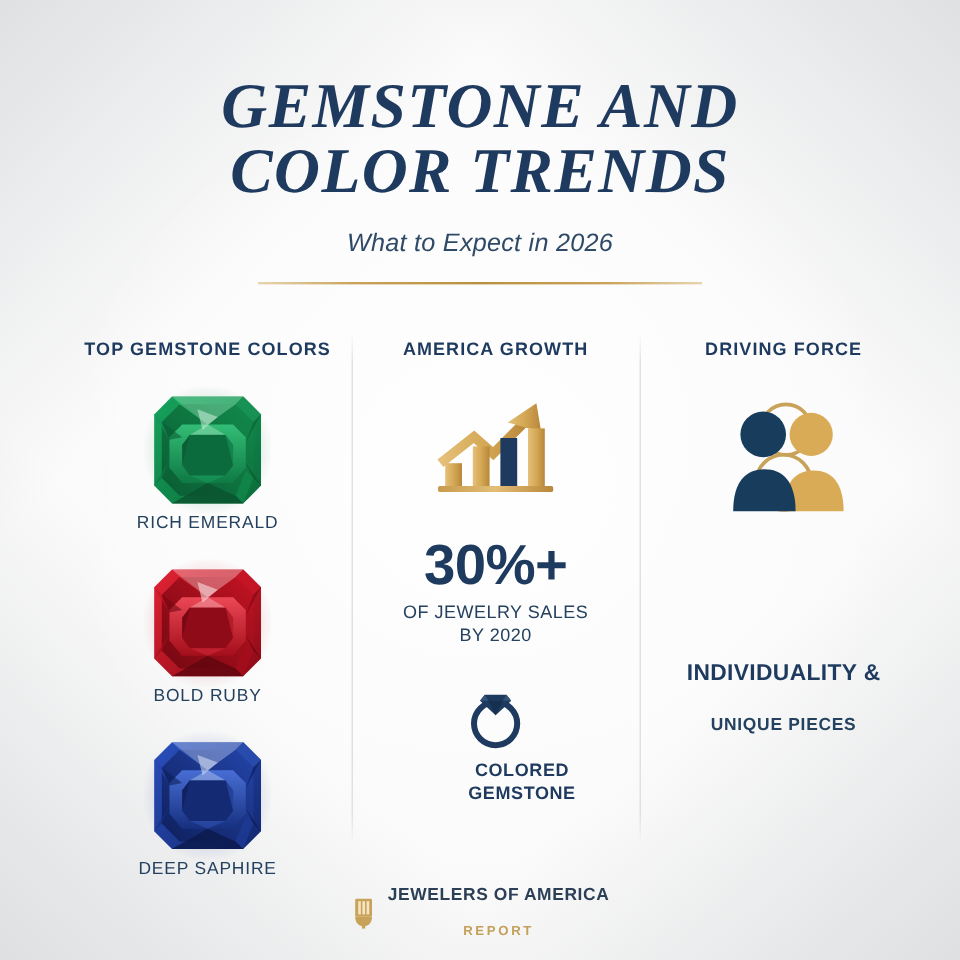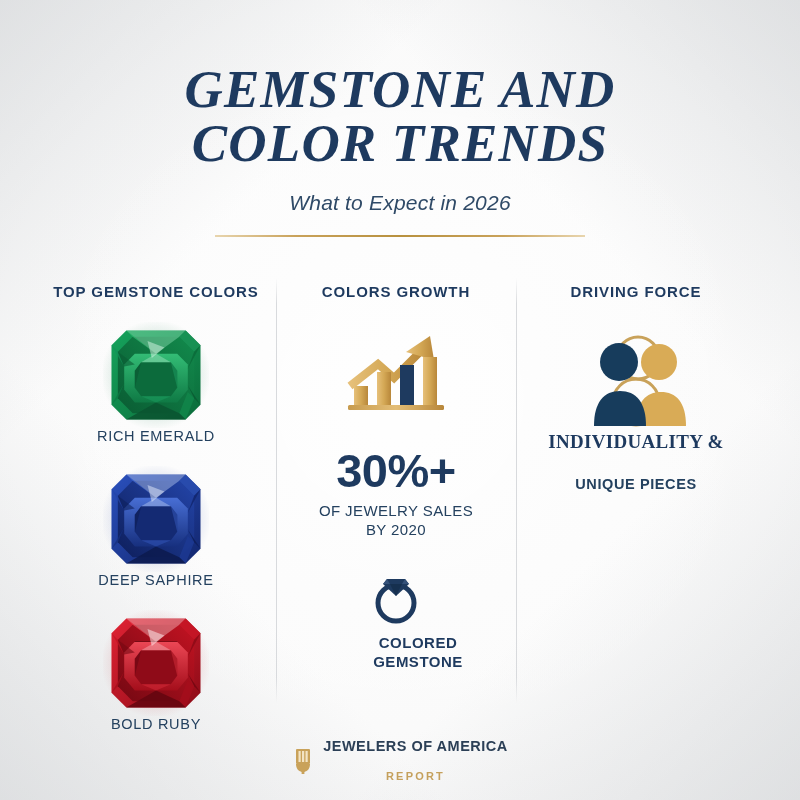--- a/index.html
+++ b/index.html
@@ -40,21 +40,21 @@
     letter-spacing:0.2px;
   }
   .gold-rule {
     margin:20px auto 0;
     width:370px; height:2px;
     background:linear-gradient(90deg,#e8d5ae 0%,#c9a25a 22%,#b8913f 50%,#c9a25a 78%,#e8d5ae 100%);
   }
 
   
   .columns {
-    position:absolute; top:278px; left:36px;
+    position:absolute; top:278px; left:53px;
     width:720px; height:425px;
     display:flex;
   }
   .col { position:relative; flex:1; text-align:center; }
   .col + .col::before {
     content:""; position:absolute; left:0; top:0;
     width:1px; height:425px;
     background:linear-gradient(180deg, rgba(214,216,219,0) 0%, #d8dadd 6%, #d8dadd 94%, rgba(214,216,219,0) 100%);
   }
   .col-head {
@@ -84,22 +84,22 @@
   }
   .ring-icon { margin:26px auto 0; width:62px; height:62px; }
   .ring-label {
     margin-top:6px; font-size:15px; font-weight:700;
     line-height:19px; letter-spacing:0.5px; color:#1e3a5f;padding-left:44px;
   }
 
   
   .people-icon { margin:30px auto 0; width:120px; height:100px; }
   .force-head {
-    font-size:19px; font-weight:700;
-    line-height:24px; letter-spacing:0.3px; color:#1e3a5f;font-family:Liberation Serif, serif;
+    margin-top:120px; font-size:19px; font-weight:700;
+    line-height:24px; letter-spacing:0.3px; color:#1e3a5f;
   }
   .force-sub {
     margin-top:22px; font-size:14.5px; font-weight:700;
     letter-spacing:0.6px; color:#24415f;
   }
 
   
   .footer {
     position:absolute; bottom:18px; left:0; width:800px;
     display:flex; align-items:center; justify-content:center; gap:9px;
@@ -176,20 +176,67 @@
           <polygon points="42,18 58,24 46,34" fill="#d8f6e6" opacity="0.5"></polygon>
         </svg>
       </div>
       <div class="gem-label">RICH EMERALD</div>
     </div>
 
     <div class="gem-item">
       <div class="gem-wrap">
         <svg viewBox="0 0 100 100" width="106" height="106">
           <defs>
+            <radialGradient id="rgl" cx="50%" cy="50%" r="50%">
+              <stop offset="55%" stop-color="#b8121f" stop-opacity="0.18"></stop>
+              <stop offset="100%" stop-color="#b8121f" stop-opacity="0"></stop>
+            </radialGradient>
+            <linearGradient id="rA" x1="0" y1="0" x2="1" y2="1">
+              <stop offset="0%" stop-color="#e02334"></stop>
+                <stop offset="100%" stop-color="#8c0a16"></stop>
+            </linearGradient>
+            <linearGradient id="rB" x1="0" y1="1" x2="1" y2="0">
+              <stop offset="0%" stop-color="#740812"></stop>
+                <stop offset="100%" stop-color="#c21322"></stop>
+            </linearGradient>
+            <linearGradient id="rC" x1="0" y1="0" x2="0" y2="1">
+              <stop offset="0%" stop-color="#f04css"></stop>
+                <stop offset="0%" stop-color="#ef4a58"></stop>
+                <stop offset="100%" stop-color="#a50e1b"></stop>
+            </linearGradient>
+          </defs>
+          <ellipse cx="50" cy="50" rx="52" ry="52" fill="url(#rgl)"></ellipse>
+          <polygon points="22,8 78,8 92,22 92,78 78,92 22,92 8,78 8,22" fill="url(#rA)"></polygon>
+          <polygon points="28,14 72,14 86,28 86,72 72,86 28,86 14,72 14,28" fill="url(#rB)"></polygon>
+          <polygon points="30,30 70,30 80,40 80,64 70,76 30,76 20,64 20,40" fill="url(#rC)" opacity="0.95"></polygon>
+          <polygon points="36,38 64,38 70,46 70,62 64,70 36,70 30,62 30,46" fill="#8f0b18"></polygon>
+          <polygon points="28,14 50,30 22,8" fill="#e8414f" opacity="0.85"></polygon>
+          <polygon points="50,30 72,14 78,8 22,8" fill="#f6bcc2" opacity="0.45"></polygon>
+          <polygon points="72,14 86,28 92,22 78,8" fill="#c81525" opacity="0.8"></polygon>
+          <polygon points="86,28 80,44 92,22" fill="#8c0a16" opacity="0.85"></polygon>
+          <polygon points="86,72 80,60 92,78" fill="#740812" opacity="0.9"></polygon>
+          <polygon points="72,86 80,66 86,72 78,92" fill="#a50e1b" opacity="0.8"></polygon>
+          <polygon points="28,86 22,92 50,76 72,86 78,92 22,92" fill="#63060f" opacity="0.85"></polygon>
+          <polygon points="14,72 20,58 8,78" fill="#a50e1b" opacity="0.75"></polygon>
+          <polygon points="14,28 20,42 8,22" fill="#c21322" opacity="0.7"></polygon>
+          <polygon points="14,28 30,40 20,42" fill="#740812" opacity="0.6"></polygon>
+          <polygon points="36,38 50,30 64,38" fill="#fad7da" opacity="0.35"></polygon>
+          <polygon points="30,46 36,38 30,62" fill="#63060f" opacity="0.5"></polygon>
+          <polygon points="70,46 64,38 70,62" fill="#e03241" opacity="0.45"></polygon>
+          <polygon points="36,70 50,76 64,70" fill="#e03241" opacity="0.4"></polygon>
+          <polygon points="42,18 58,24 46,34" fill="#fde8ea" opacity="0.55"></polygon>
+        </svg>
+      </div>
+      <div class="gem-label">BOLD RUBY</div>
+    </div>
+
+    <div class="gem-item">
+      <div class="gem-wrap">
+        <svg viewBox="0 0 100 100" width="106" height="106">
+          <defs>
             <radialGradient id="sgl" cx="50%" cy="50%" r="50%">
               <stop offset="55%" stop-color="#1b3a9c" stop-opacity="0.18"></stop>
               <stop offset="100%" stop-color="#1b3a9c" stop-opacity="0"></stop>
             </radialGradient>
             <linearGradient id="sA" x1="0" y1="0" x2="1" y2="1">
               <stop offset="0%" stop-color="#2a50bd"></stop>
                 <stop offset="100%" stop-color="#12266e"></stop>
             </linearGradient>
             <linearGradient id="sB" x1="0" y1="1" x2="1" y2="0">
               <stop offset="0%" stop-color="#0e1f5c"></stop>
@@ -217,71 +264,24 @@
           <polygon points="14,28 30,40 20,42" fill="#0e1f5c" opacity="0.6"></polygon>
           <polygon points="36,38 50,30 64,38" fill="#dae4f8" opacity="0.35"></polygon>
           <polygon points="30,46 36,38 30,62" fill="#0c1a4e" opacity="0.5"></polygon>
           <polygon points="70,46 64,38 70,62" fill="#3a60c8" opacity="0.45"></polygon>
           <polygon points="36,70 50,76 64,70" fill="#3a60c8" opacity="0.4"></polygon>
           <polygon points="42,18 58,24 46,34" fill="#e3ebfb" opacity="0.5"></polygon>
         </svg>
       </div>
       <div class="gem-label">DEEP SAPHIRE</div>
     </div>
-
-    <div class="gem-item">
-      <div class="gem-wrap">
-        <svg viewBox="0 0 100 100" width="106" height="106">
-          <defs>
-            <radialGradient id="rgl" cx="50%" cy="50%" r="50%">
-              <stop offset="55%" stop-color="#b8121f" stop-opacity="0.18"></stop>
-              <stop offset="100%" stop-color="#b8121f" stop-opacity="0"></stop>
-            </radialGradient>
-            <linearGradient id="rA" x1="0" y1="0" x2="1" y2="1">
-              <stop offset="0%" stop-color="#e02334"></stop>
-                <stop offset="100%" stop-color="#8c0a16"></stop>
-            </linearGradient>
-            <linearGradient id="rB" x1="0" y1="1" x2="1" y2="0">
-              <stop offset="0%" stop-color="#740812"></stop>
-                <stop offset="100%" stop-color="#c21322"></stop>
-            </linearGradient>
-            <linearGradient id="rC" x1="0" y1="0" x2="0" y2="1">
-              <stop offset="0%" stop-color="#f04css"></stop>
-                <stop offset="0%" stop-color="#ef4a58"></stop>
-                <stop offset="100%" stop-color="#a50e1b"></stop>
-            </linearGradient>
-          </defs>
-          <ellipse cx="50" cy="50" rx="52" ry="52" fill="url(#rgl)"></ellipse>
-          <polygon points="22,8 78,8 92,22 92,78 78,92 22,92 8,78 8,22" fill="url(#rA)"></polygon>
-          <polygon points="28,14 72,14 86,28 86,72 72,86 28,86 14,72 14,28" fill="url(#rB)"></polygon>
-          <polygon points="30,30 70,30 80,40 80,64 70,76 30,76 20,64 20,40" fill="url(#rC)" opacity="0.95"></polygon>
-          <polygon points="36,38 64,38 70,46 70,62 64,70 36,70 30,62 30,46" fill="#8f0b18"></polygon>
-          <polygon points="28,14 50,30 22,8" fill="#e8414f" opacity="0.85"></polygon>
-          <polygon points="50,30 72,14 78,8 22,8" fill="#f6bcc2" opacity="0.45"></polygon>
-          <polygon points="72,14 86,28 92,22 78,8" fill="#c81525" opacity="0.8"></polygon>
-          <polygon points="86,28 80,44 92,22" fill="#8c0a16" opacity="0.85"></polygon>
-          <polygon points="86,72 80,60 92,78" fill="#740812" opacity="0.9"></polygon>
-          <polygon points="72,86 80,66 86,72 78,92" fill="#a50e1b" opacity="0.8"></polygon>
-          <polygon points="28,86 22,92 50,76 72,86 78,92 22,92" fill="#63060f" opacity="0.85"></polygon>
-          <polygon points="14,72 20,58 8,78" fill="#a50e1b" opacity="0.75"></polygon>
-          <polygon points="14,28 20,42 8,22" fill="#c21322" opacity="0.7"></polygon>
-          <polygon points="14,28 30,40 20,42" fill="#740812" opacity="0.6"></polygon>
-          <polygon points="36,38 50,30 64,38" fill="#fad7da" opacity="0.35"></polygon>
-          <polygon points="30,46 36,38 30,62" fill="#63060f" opacity="0.5"></polygon>
-          <polygon points="70,46 64,38 70,62" fill="#e03241" opacity="0.45"></polygon>
-          <polygon points="36,70 50,76 64,70" fill="#e03241" opacity="0.4"></polygon>
-          <polygon points="42,18 58,24 46,34" fill="#fde8ea" opacity="0.55"></polygon>
-        </svg>
-      </div>
-      <div class="gem-label">BOLD RUBY</div>
-    </div>
   </div>
 
   <div class="col">
-    <div class="col-head">COLORS GROWTH</div>
+    <div class="col-head">AMERICA GROWTH</div>
 
     <div class="chart-icon">
       <svg viewBox="0 0 104 88" width="104" height="88">
         <defs>
           <linearGradient id="gbar" x1="0" y1="0" x2="1" y2="0">
             <stop offset="0%" stop-color="#e6c07a"></stop>
               <stop offset="50%" stop-color="#d4a855"></stop>
               <stop offset="100%" stop-color="#b8873a"></stop>
           </linearGradient>
           <linearGradient id="gbase" x1="0" y1="0" x2="1" y2="0">

